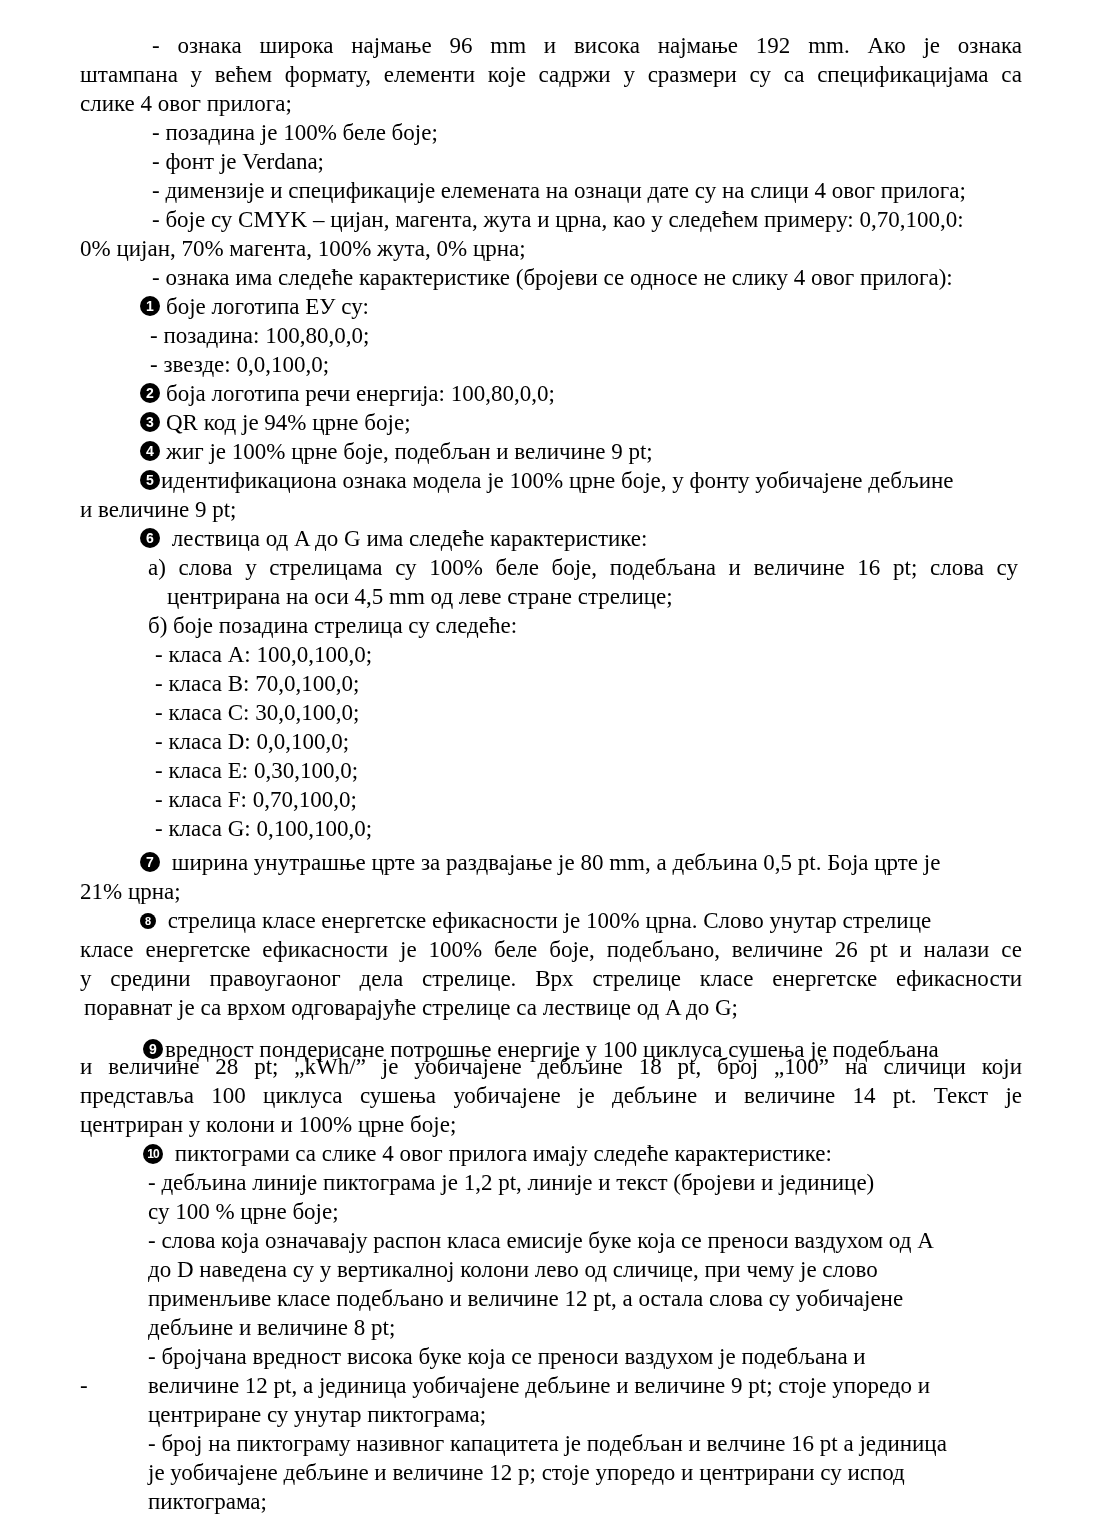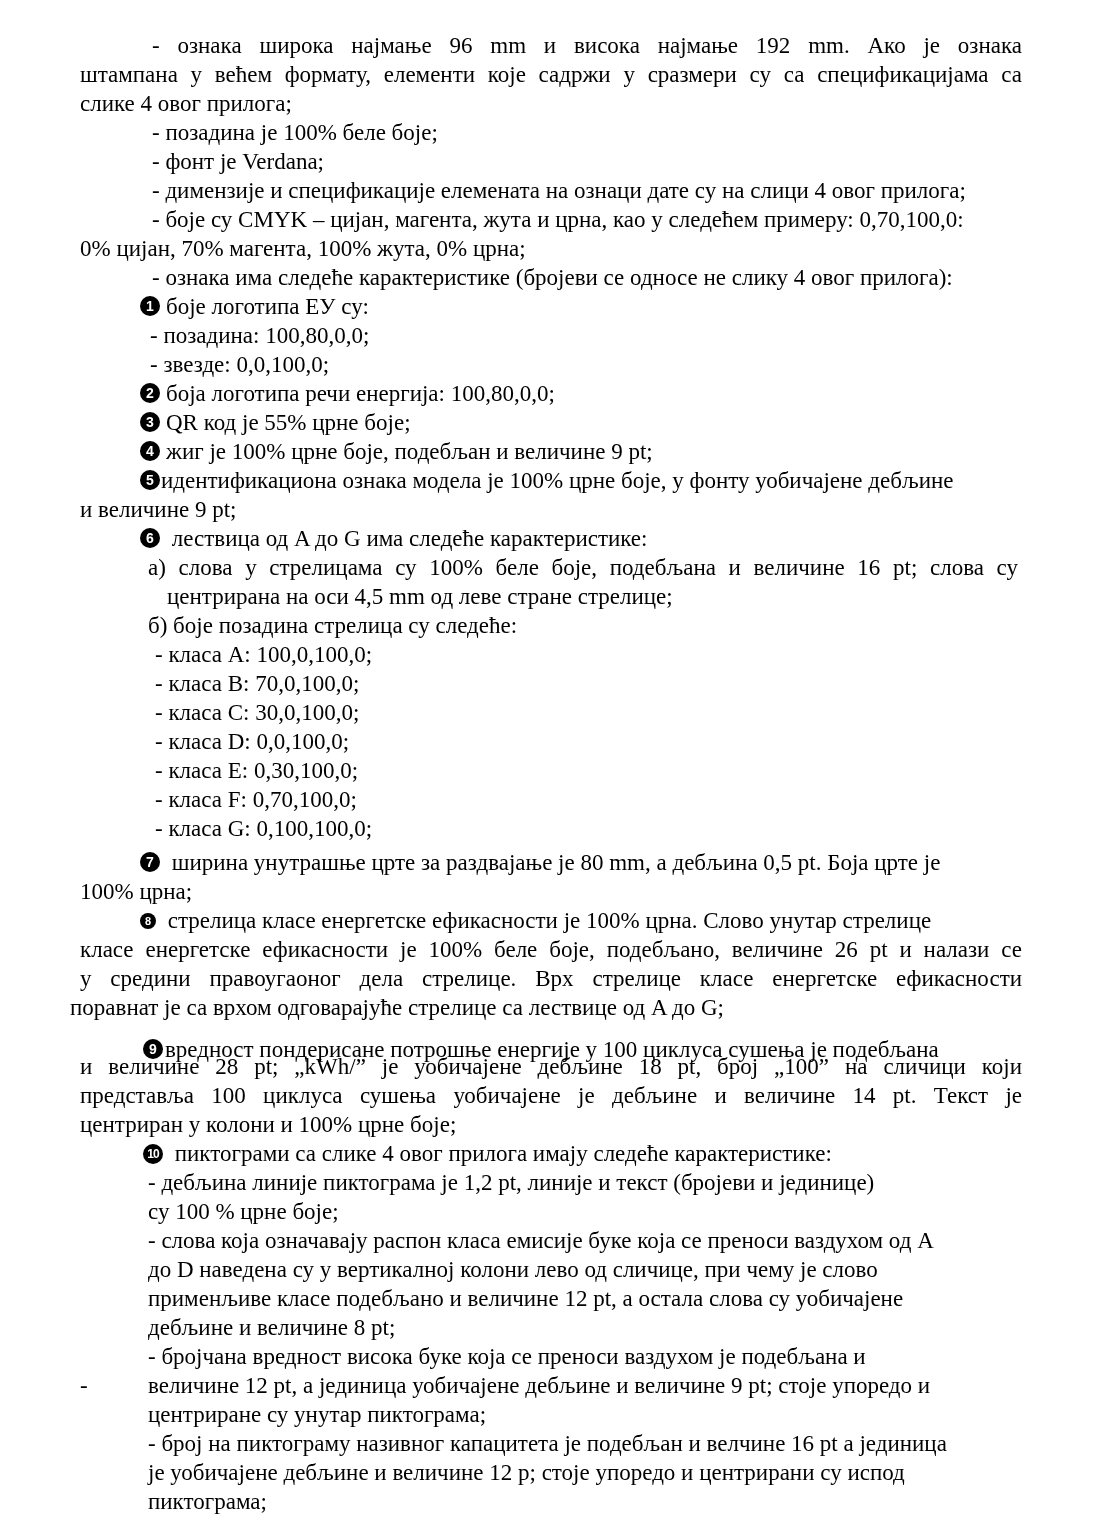--- a/index.html
+++ b/index.html
@@ -36,21 +36,21 @@
   <div class="line" style="left:140px;top:277px">
     <span class="badge">1</span><span>боје логотипа ЕУ су:</span>
   </div>
   <div class="line" style="left:150px;top:306px">- позадина: 100,80,0,0;</div>
   <div class="line" style="left:150px;top:335px">- звезде: 0,0,100,0;</div>
 
   <div class="line" style="left:140px;top:364px">
     <span class="badge">2</span><span>боја логотипа речи енергија: 100,80,0,0;</span>
   </div>
   <div class="line" style="left:140px;top:393px">
-    <span class="badge">3</span><span>QR код је 55% црне боје;</span>
+    <span class="badge">3</span><span>QR код је 94% црне боје;</span>
   </div>
   <div class="line" style="left:140px;top:422px">
     <span class="badge">4</span><span>жиг је 100% црне боје, подебљан и величине 9 pt;</span>
   </div>
   <div class="line" style="left:140px;top:451px">
     <span class="badge" style="margin-right:1px">5</span><span>идентификациона ознака модела је 100% црне боје, у фонту уобичајене дебљине</span>
   </div>
   <div class="line" style="left:80px;top:480px">и величине 9 pt;</div>
 
   <div class="line" style="left:140px;top:509px">
@@ -63,28 +63,28 @@
   <div class="line" style="left:155px;top:654px">- класа B: 70,0,100,0;</div>
   <div class="line" style="left:155px;top:683px">- класа C: 30,0,100,0;</div>
   <div class="line" style="left:155px;top:712px">- класа D: 0,0,100,0;</div>
   <div class="line" style="left:155px;top:741px">- класа E: 0,30,100,0;</div>
   <div class="line" style="left:155px;top:770px">- класа F: 0,70,100,0;</div>
   <div class="line" style="left:155px;top:799px">- класа G: 0,100,100,0;</div>
 
   <div class="line" style="left:140px;top:833px">
     <span class="badge">7</span><span> ширина унутрашње црте за раздвајање је 80 mm, а дебљина 0,5 pt. Боја црте је</span>
   </div>
-  <div class="line" style="left:80px;top:862px">100% црна;</div>
+  <div class="line" style="left:80px;top:862px">21% црна;</div>
 
   <div class="line" style="left:140px;top:891px">
     <span class="badge sm">8</span><span> стрелица класе енергетске ефикасности је 100% црна. Слово унутар стрелице</span>
   </div>
   <div class="line just" style="left:80px;top:920px;width:942px">класе енергетске ефикасности је 100% беле боје, подебљано, величине 26 pt и налази се</div>
   <div class="line just" style="left:80px;top:949px;width:942px">у средини правоугаоног дела стрелице. Врх стрелице класе енергетске ефикасности</div>
-  <div class="line" style="left:70px;top:978px">поравнат је са врхом одговарајуће стрелице са лествице од A до G;</div>
+  <div class="line" style="left:84px;top:978px">поравнат је са врхом одговарајуће стрелице са лествице од A до G;</div>
 
   <div class="line" style="left:143px;top:1020px">
     <span class="badge" style="margin-right:2px">9</span><span>вредност пондерисане потрошње енергије у 100 циклуса сушења је подебљана</span>
   </div>
   <div class="line just" style="left:80px;top:1037px;width:942px">и величине 28 pt; „kWh/” је уобичајене дебљине 18 pt, број „100” на сличици који</div>
   <div class="line just" style="left:80px;top:1066px;width:942px">представља 100 циклуса сушења уобичајене је дебљине и величине 14 pt. Текст је</div>
   <div class="line" style="left:80px;top:1095px">центриран у колони и 100% црне боје;</div>
 
   <div class="line" style="left:143px;top:1124px">
     <span class="badge wide">10</span><span> пиктограми са слике 4 овог прилога имају следеће карактеристике:</span>

